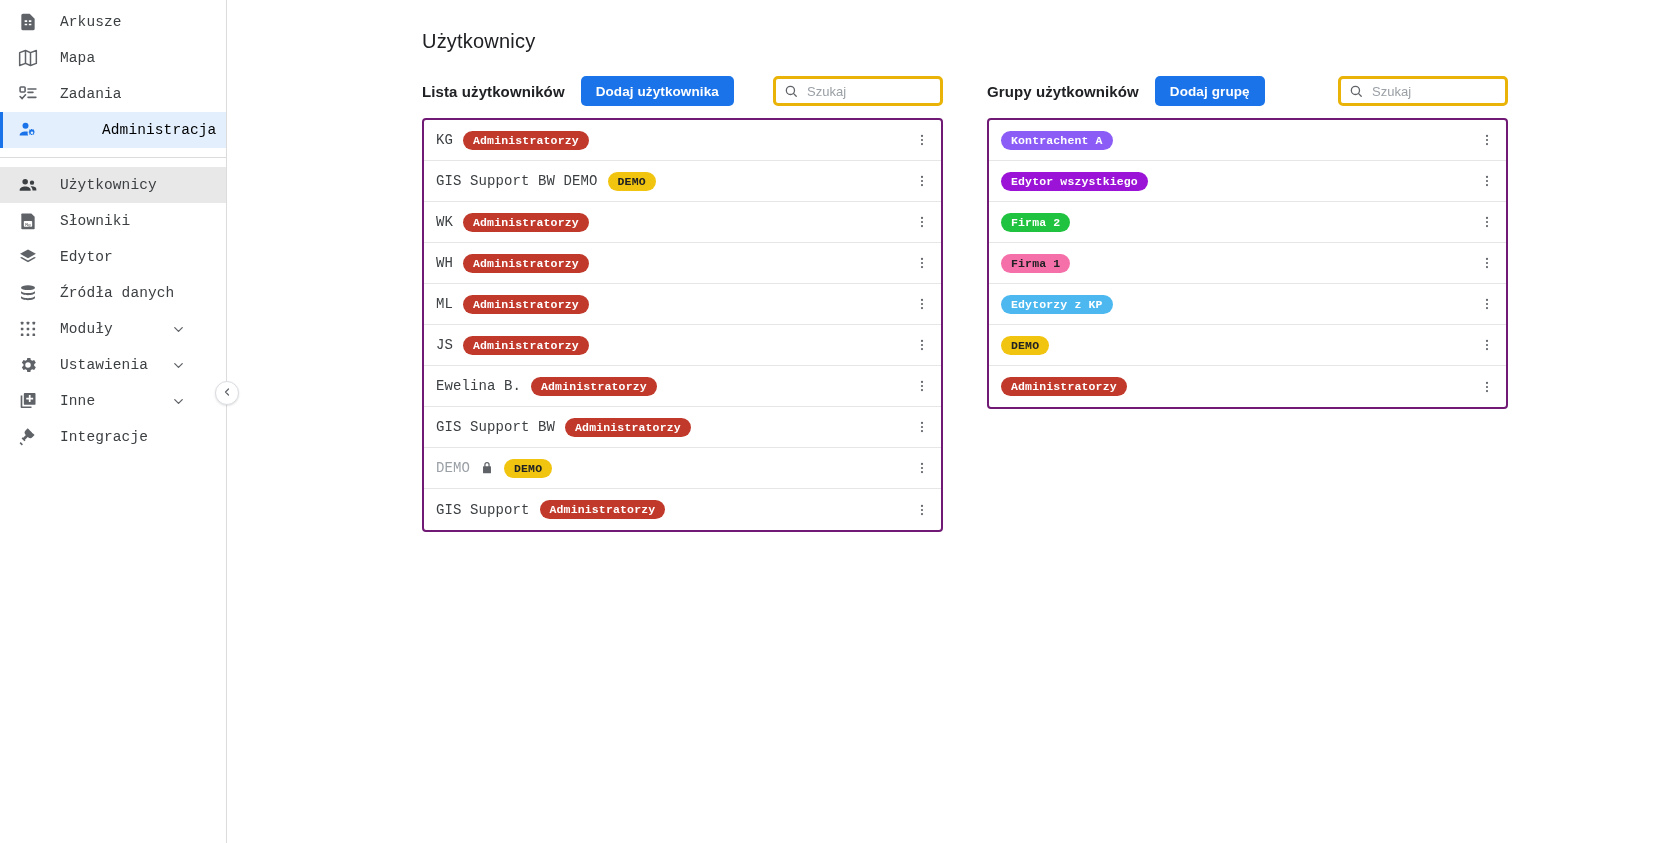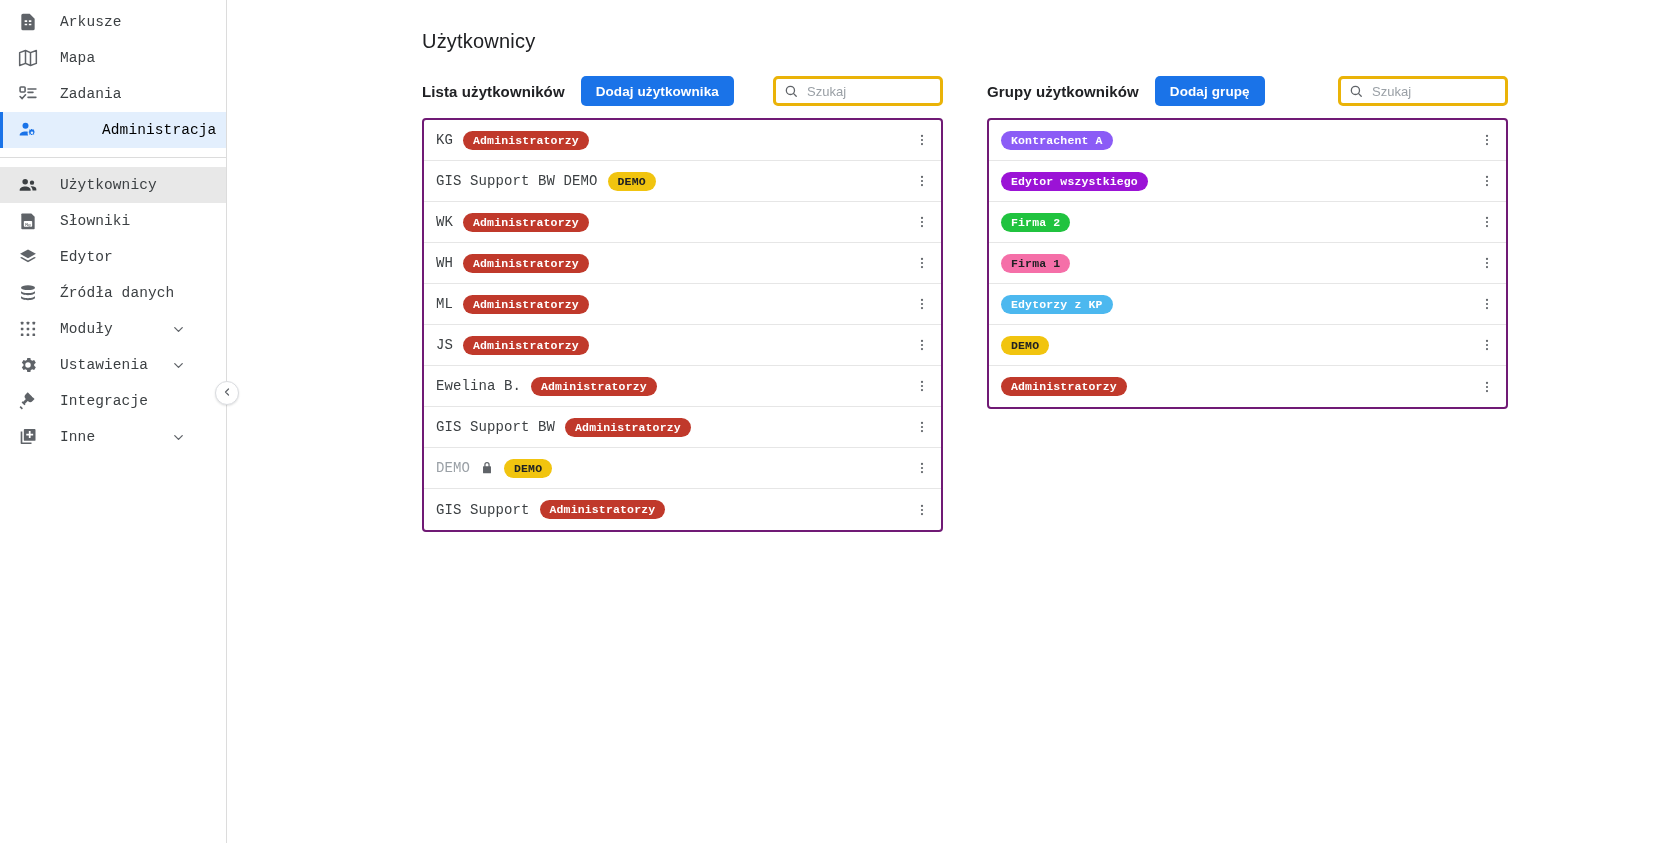--- a/index.html
+++ b/index.html
@@ -341,40 +341,40 @@
           <span class="label">Ustawienia</span>
           <span class="chev">
             <svg width="15" height="15" viewBox="0 0 24 24" fill="none" stroke="currentColor" stroke-width="2.1" stroke-linecap="round" stroke-linejoin="round">
               <polyline points="6 9 12 15 18 9"></polyline>
             </svg>
           </span>
         </div>
         <div class="nav-item">
           <span class="ico">
             <svg width="20" height="20" viewBox="0 0 24 24" fill="currentColor">
-              <path d="M14.3 4.1l5.6 5.6-2.4 2.4a3.9 3.9 0 0 1-5.6 0l-.2-.2-3.3 3.3.6.6-1.3 1.3-3.4-3.4 1.3-1.3.6.6L9.5 9.7l-.2-.2a3.9 3.9 0 0 1 0-5.6l2.4-2.4"></path>
-              <path d="M3.2 18.1l2.7 2.7-1.3 1.3-2.7-2.7z"></path>
-              <circle cx="17.8" cy="6.4" r="1.1" fill="#ffffff"></circle>
-            </svg>
-          </span>
-          <span class="label">Integracje</span>
-        </div>
-        <div class="nav-item">
-          <span class="ico">
-            <svg width="20" height="20" viewBox="0 0 24 24" fill="currentColor">
               <path d="M3.2 5.5h2v13h11v2H4.2a1 1 0 0 1-1-1V5.5z"></path>
               <path d="M8 2.5h12a1 1 0 0 1 1 1v12a1 1 0 0 1-1 1H8a1 1 0 0 1-1-1v-12a1 1 0 0 1 1-1zm5 2.4v3.1H9.9v2.1H13v3.1h2.1v-3.1h3.1V8H15.1V4.9H13z"></path>
             </svg>
           </span>
           <span class="label">Inne</span>
           <span class="chev">
             <svg width="15" height="15" viewBox="0 0 24 24" fill="none" stroke="currentColor" stroke-width="2.1" stroke-linecap="round" stroke-linejoin="round">
               <polyline points="6 9 12 15 18 9"></polyline>
             </svg>
           </span>
+        </div>
+        <div class="nav-item">
+          <span class="ico">
+            <svg width="20" height="20" viewBox="0 0 24 24" fill="currentColor">
+              <path d="M14.3 4.1l5.6 5.6-2.4 2.4a3.9 3.9 0 0 1-5.6 0l-.2-.2-3.3 3.3.6.6-1.3 1.3-3.4-3.4 1.3-1.3.6.6L9.5 9.7l-.2-.2a3.9 3.9 0 0 1 0-5.6l2.4-2.4"></path>
+              <path d="M3.2 18.1l2.7 2.7-1.3 1.3-2.7-2.7z"></path>
+              <circle cx="17.8" cy="6.4" r="1.1" fill="#ffffff"></circle>
+            </svg>
+          </span>
+          <span class="label">Integracje</span>
         </div>
       </div>
 
     <div class="collapse-btn">
       <span>
         <svg width="12" height="12" viewBox="0 0 24 24" fill="none" stroke="currentColor" stroke-width="2.4" stroke-linecap="round" stroke-linejoin="round">
             <polyline points="15 18 9 12 15 6"></polyline>
           </svg>
       </span>
     </div>

